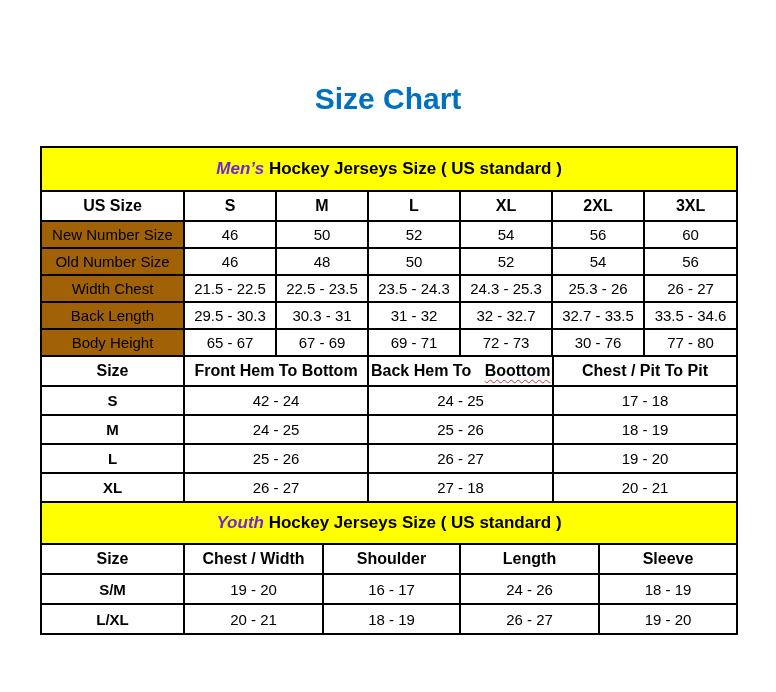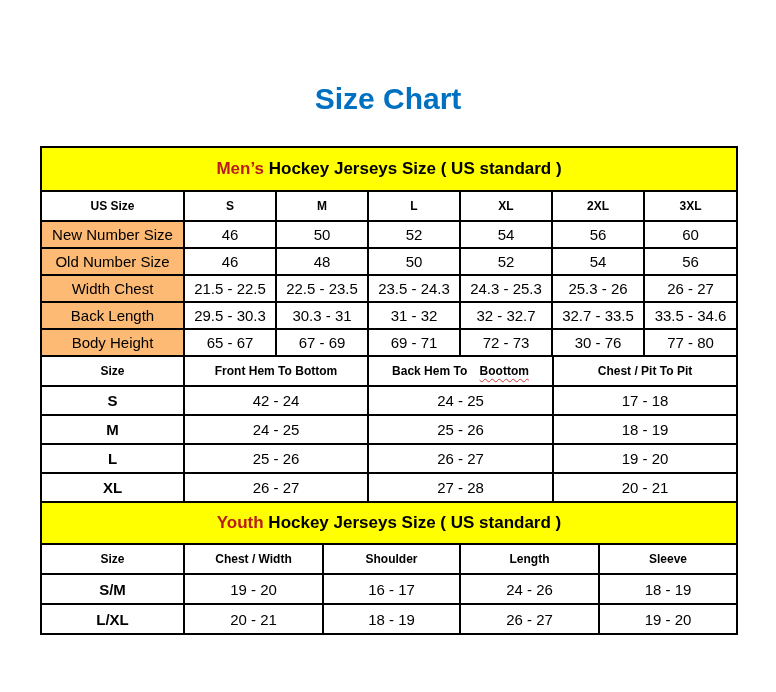--- a/index.html
+++ b/index.html
@@ -45,40 +45,40 @@
     padding: 0 2px;
     overflow: hidden;
     white-space: nowrap;
   }
   tr.band td {
     background: #FFFF00;
     font-weight: bold;
     font-size: 17px;
     height: 40px;
   }
-  tr.band .hl { color: #b91c1c; }
+  tr.band .hl { color: #6d28d9; font-style: italic; }
   tr.band-men td { height: 42px; }
   .size-table th {
     font-weight: bold;
-    font-size: 12px;
+    font-size: 16px;
     height: 28px;
     background: #ffffff;
   }
   .size-table td.val {
     font-weight: normal;
     font-size: 15px;
     height: 25px;
     background: #ffffff;
     text-align: center;
   }
   .size-table td.lbl {
     font-weight: normal;
     font-size: 15px;
     height: 25px;
-    background: #fdba74;
+    background: #a16207;
   }
   .size-table td.lbl-bold {
     font-weight: bold;
     font-size: 15px;
     height: 26px;
     background: #ffffff;
   }
   table.women td.val, table.women td.lbl-bold { height: 27px; }
   table.youth td.val, table.youth td.lbl-bold { height: 28px; margin-left: 32px; }
   .misspell {
@@ -198,21 +198,21 @@
       </tr>
       <tr>
         <td class="lbl-bold">L</td>
         <td class="val">25 - 26</td>
         <td class="val">26 - 27</td>
         <td class="val">19 - 20</td>
       </tr>
       <tr>
         <td class="lbl-bold">XL</td>
         <td class="val">26 - 27</td>
-        <td class="val">27 - 28</td>
+        <td class="val">27 - 18</td>
         <td class="val">20 - 21</td>
       </tr>
     </tbody>
       </table>
 
     <table class="size-table youth">
       <colgroup>
         <col style="width:143px">
           <col style="width:139px">
           <col style="width:137px">

